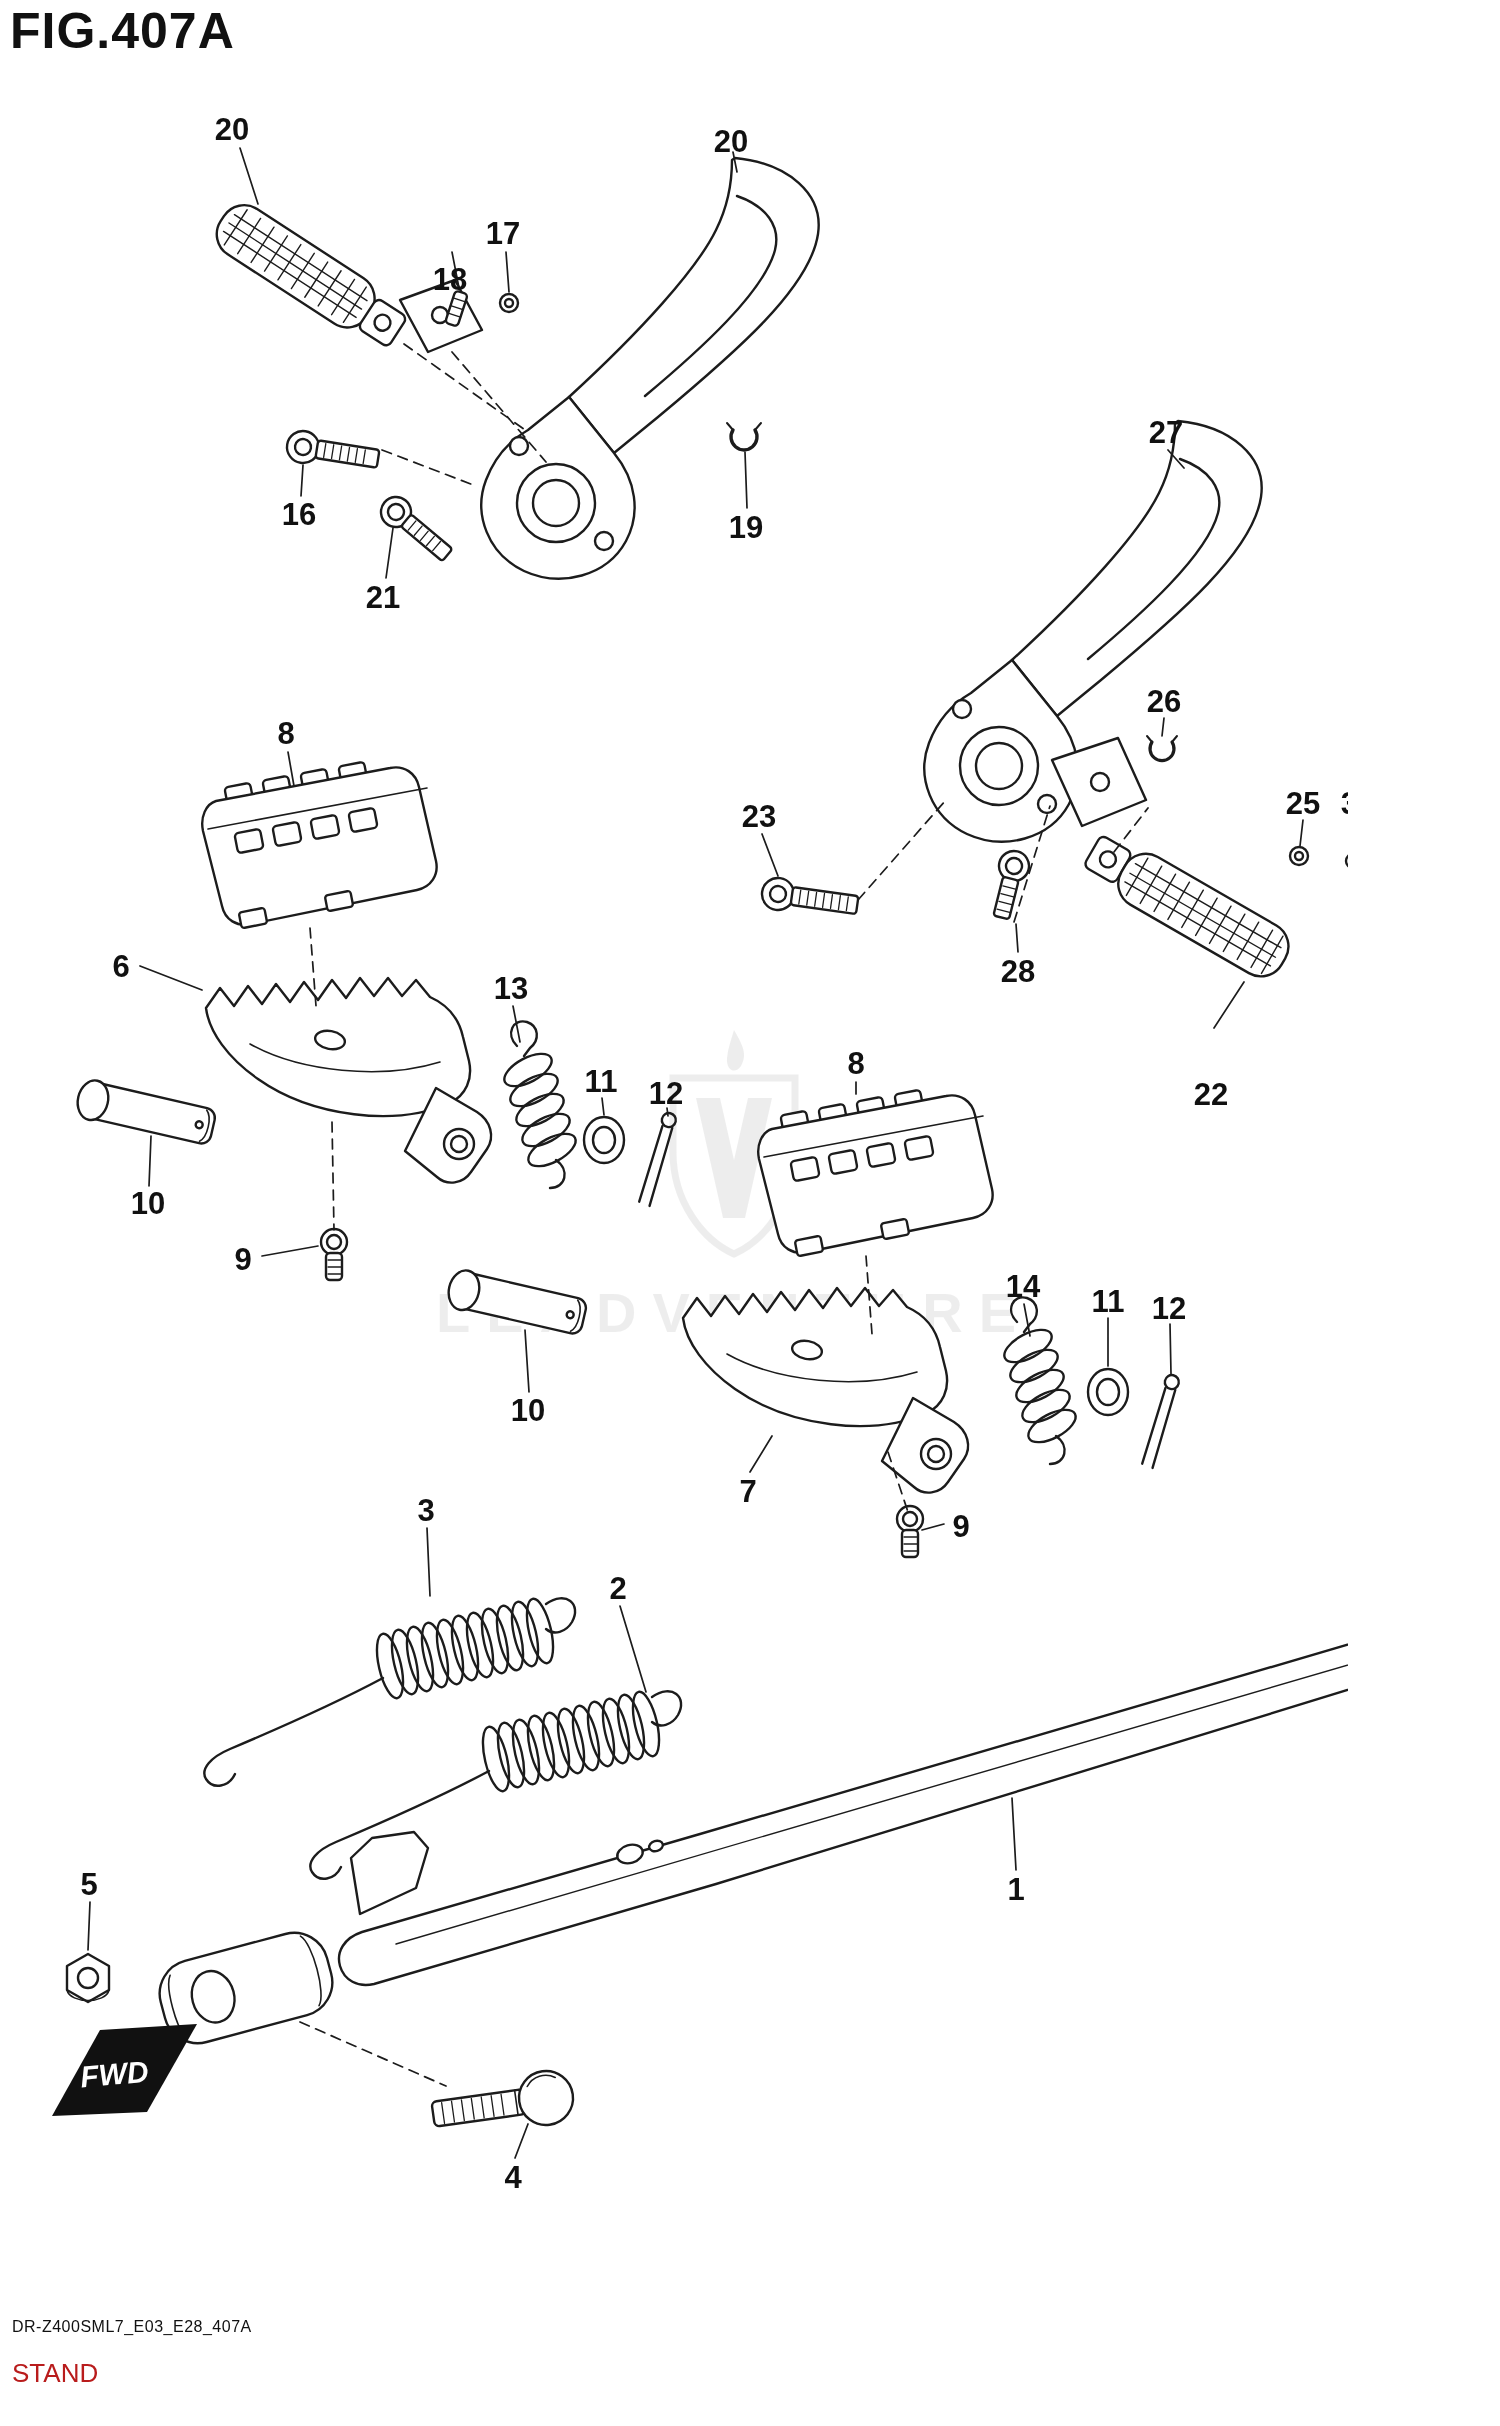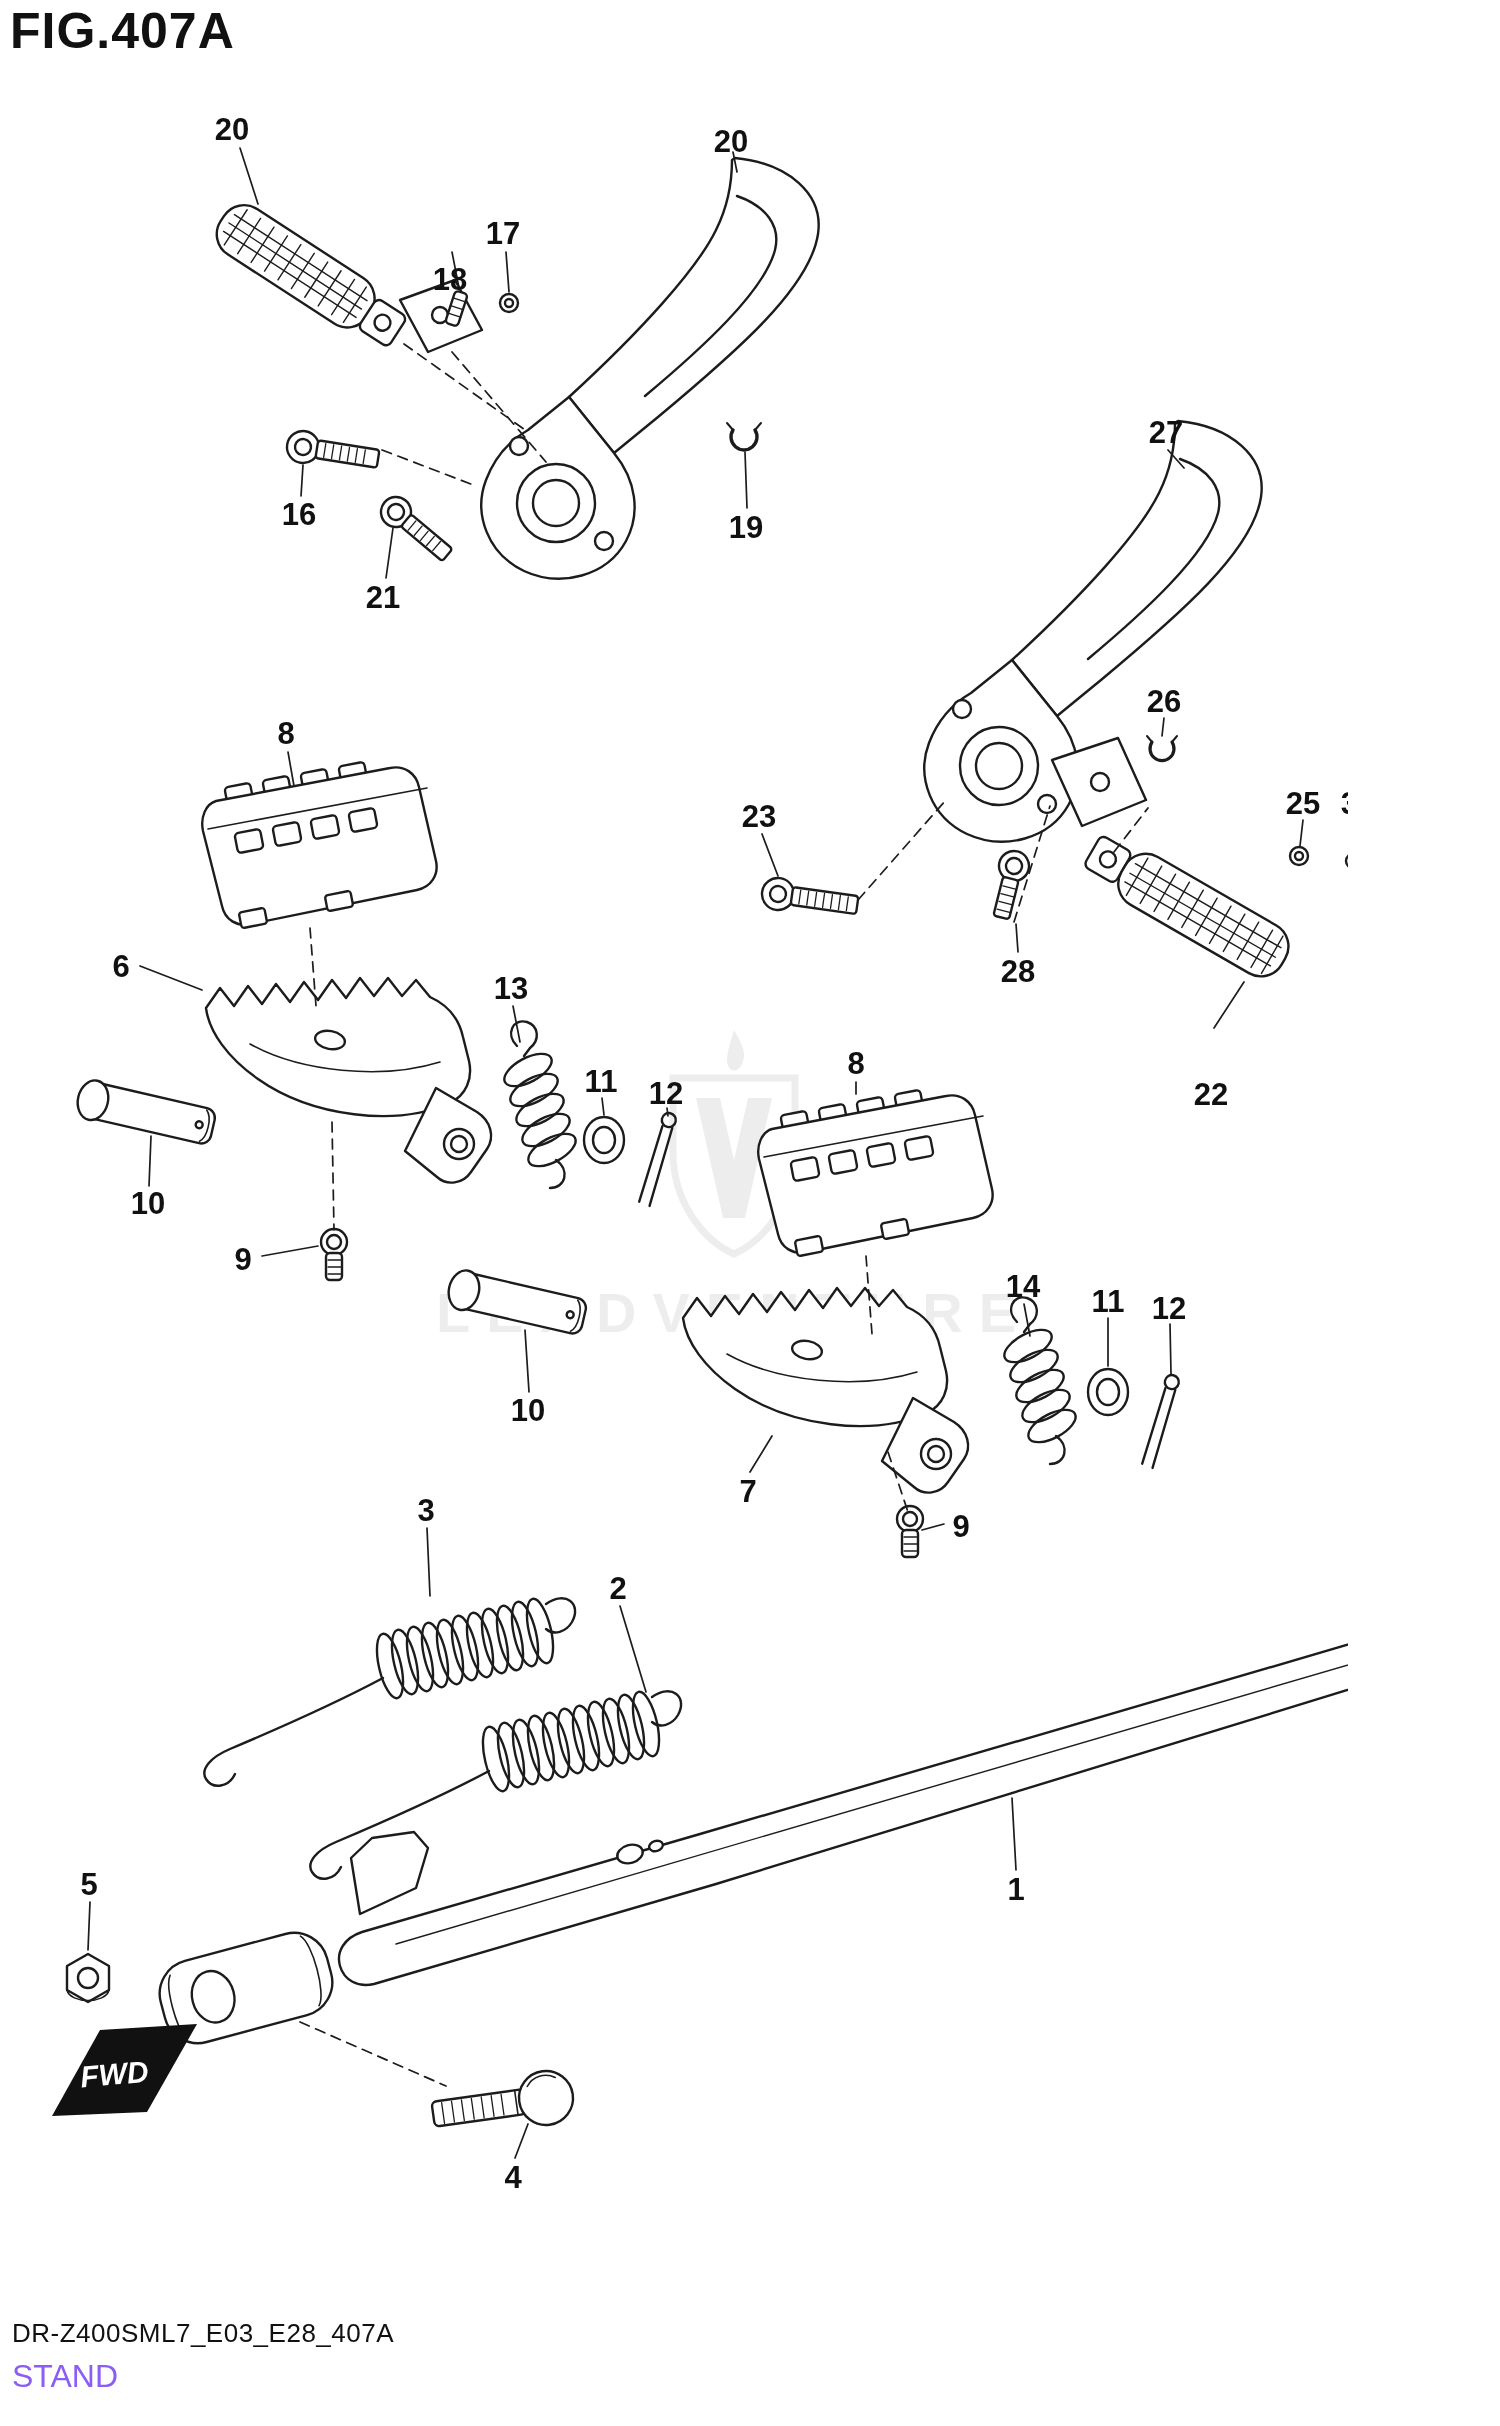--- a/index.html
+++ b/index.html
@@ -2,22 +2,22 @@
 <html><head>
 <meta charset="utf-8">
 <style>
   * { margin:0; padding:0; box-sizing:border-box; }
   html,body { background:#ffffff; }
   body { width:1500px; height:2426px; position:relative; font-family:"Liberation Sans", sans-serif; }
   .page { position:absolute; inset:0; width:1348px; height:2426px; background:#fff; overflow:hidden; }
   .fig-title { position:absolute; left:10px; top:2px; font-size:50px; font-weight:900; letter-spacing:1px; color:#111; }
   .art { position:absolute; left:0; top:0; width:1500px; height:2426px; }
   .callout { position:absolute; transform:translate(-50%,-50%); font-size:31px; font-weight:700; color:#111; line-height:1; white-space:nowrap; }
-  .footer-code { position:absolute; left:12px; top:2318px; font-size:26px; color:#111; letter-spacing:0.5px; }
-  .footer-name { position:absolute; left:12px; top:2358px; font-size:32px; color:#8b5cf6; }
+  .footer-code { position:absolute; left:12px; top:2318px; font-size:16px; color:#111; letter-spacing:0.5px; }
+  .footer-name { position:absolute; left:12px; top:2358px; font-size:26px; color:#b91c1c; }
   .footer-credit { position:absolute; left:0; right:0; top:2392px; text-align:center; font-size:21px; color:#111; }
 </style>
 </head>
 <body>
 
 <div class="page">
 
   <div class="fig-title">FIG.407A</div>
 
   <svg class="art" viewBox="0 0 1500 2426" xmlns="http://www.w3.org/2000/svg">

